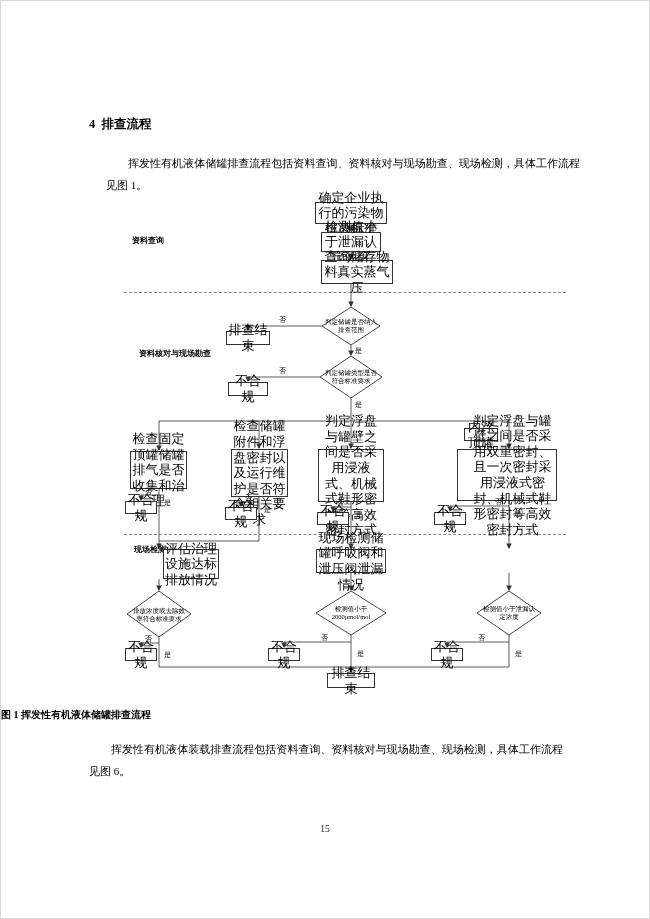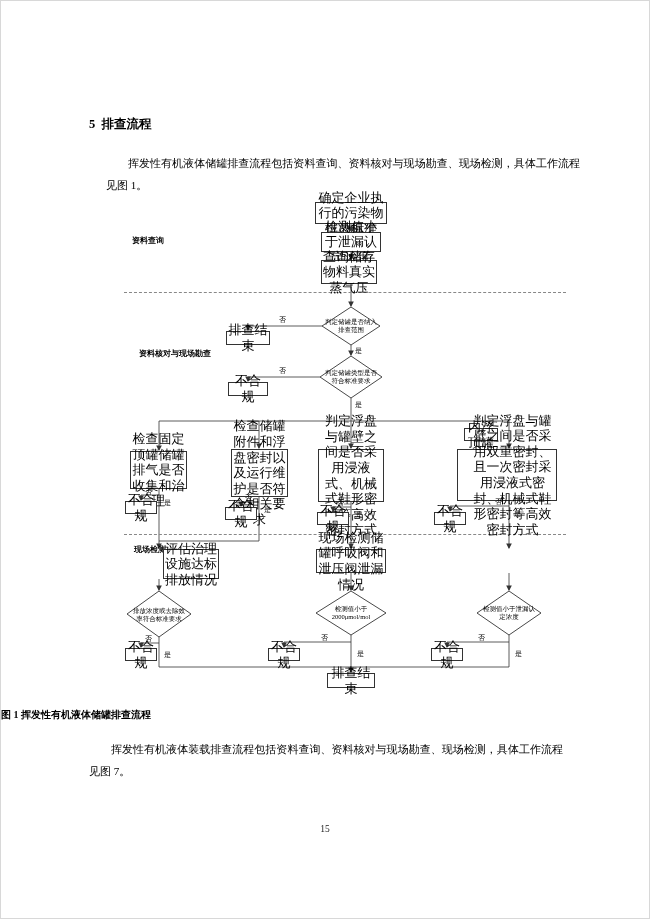--- a/index.html
+++ b/index.html
@@ -70,35 +70,35 @@
     <path class="ln" d="M158,666 L508,666"></path>
     <path class="ln" marker-end="url(#arr)" d="M350,666 L350,671"></path>
 
     <polygon class="dm" points="350,306 379,325 350,344 321,325"></polygon>
     <polygon class="dm" points="350,355 381,376 350,397 319,376"></polygon>
     <polygon class="dm" points="158,590 190,613 158,636 126,613"></polygon>
     <polygon class="dm" points="350,590 385,612 350,634 315,612"></polygon>
     <polygon class="dm" points="508,590 540,612 508,634 476,612"></polygon>
   </svg>
 
-  <div class="heading" style="left:88px; top:115px;">5  排查流程</div>
+  <div class="heading" style="left:88px; top:115px;">4  排查流程</div>
   <div class="para" style="left:105px; top:151px; width:474px;">挥发性有机液体储罐排查流程包括资料查询、资料核对与现场勘查、现场检测，具体工作流程见图 1。</div>
   <div class="caption" style="top:707px;">图 1  挥发性有机液体储罐排查流程</div>
-  <div class="para" style="left:88px; top:737px; width:474px;">挥发性有机液体装载排查流程包括资料查询、资料核对与现场勘查、现场检测，具体工作流程见图 7。</div>
+  <div class="para" style="left:88px; top:737px; width:474px;">挥发性有机液体装载排查流程包括资料查询、资料核对与现场勘查、现场检测，具体工作流程见图 6。</div>
   <div class="pagenum" style="top:823px;">15</div>
 
   <div class="seclabel" style="left:131px; top:234px;">资料查询</div>
   <div class="seclabel" style="left:130px; top:347px;margin-left:8px;">资料核对与现场勘查</div>
   <div class="seclabel" style="left:133px; top:543px;">现场检测</div>
   <div class="sep" style="left:123px; top:291px; width:442px;"></div>
   <div class="sep" style="left:123px; top:533px; width:442px;"></div>
 
   <div class="node" style="left:314px; top:201px; width:72px; height:22px;">确定企业执行的污染物排放标准</div>
   <div class="node" style="left:320px; top:231px; width:60px; height:20px;">检测值小于泄漏认定浓度</div>
-  <div class="node" style="left:320px; top:259px; width:56px; height:24px;">查询储存物料真实蒸气压</div>
+  <div class="node" style="left:320px; top:259px; width:72px; height:24px;">查询储存物料真实蒸气压</div>
 
   <div class="dtext" style="left:324px; top:310px; width:52px; height:30px;">判定储罐是否纳入排查范围</div>
   <div class="node" style="left:225px; top:330px; width:44px; height:14px;">排查结束</div>
   <div class="dtext" style="left:324px; top:360px; width:52px; height:32px;">判定储罐类型是否符合标准要求</div>
   <div class="node" style="left:227px; top:381px; width:40px; height:14px;">不合规</div>
 
   <div class="node" style="left:463px; top:427px; width:34px; height:13px;">内浮顶罐</div>
   <div class="node" style="left:499px; top:427px; width:34px; height:13px;margin-top:43px;">外浮顶罐</div>
 
   <div class="node" style="left:129px; top:450px; width:57px; height:38px;">检查固定顶罐储罐排气是否收集和治理</div>

